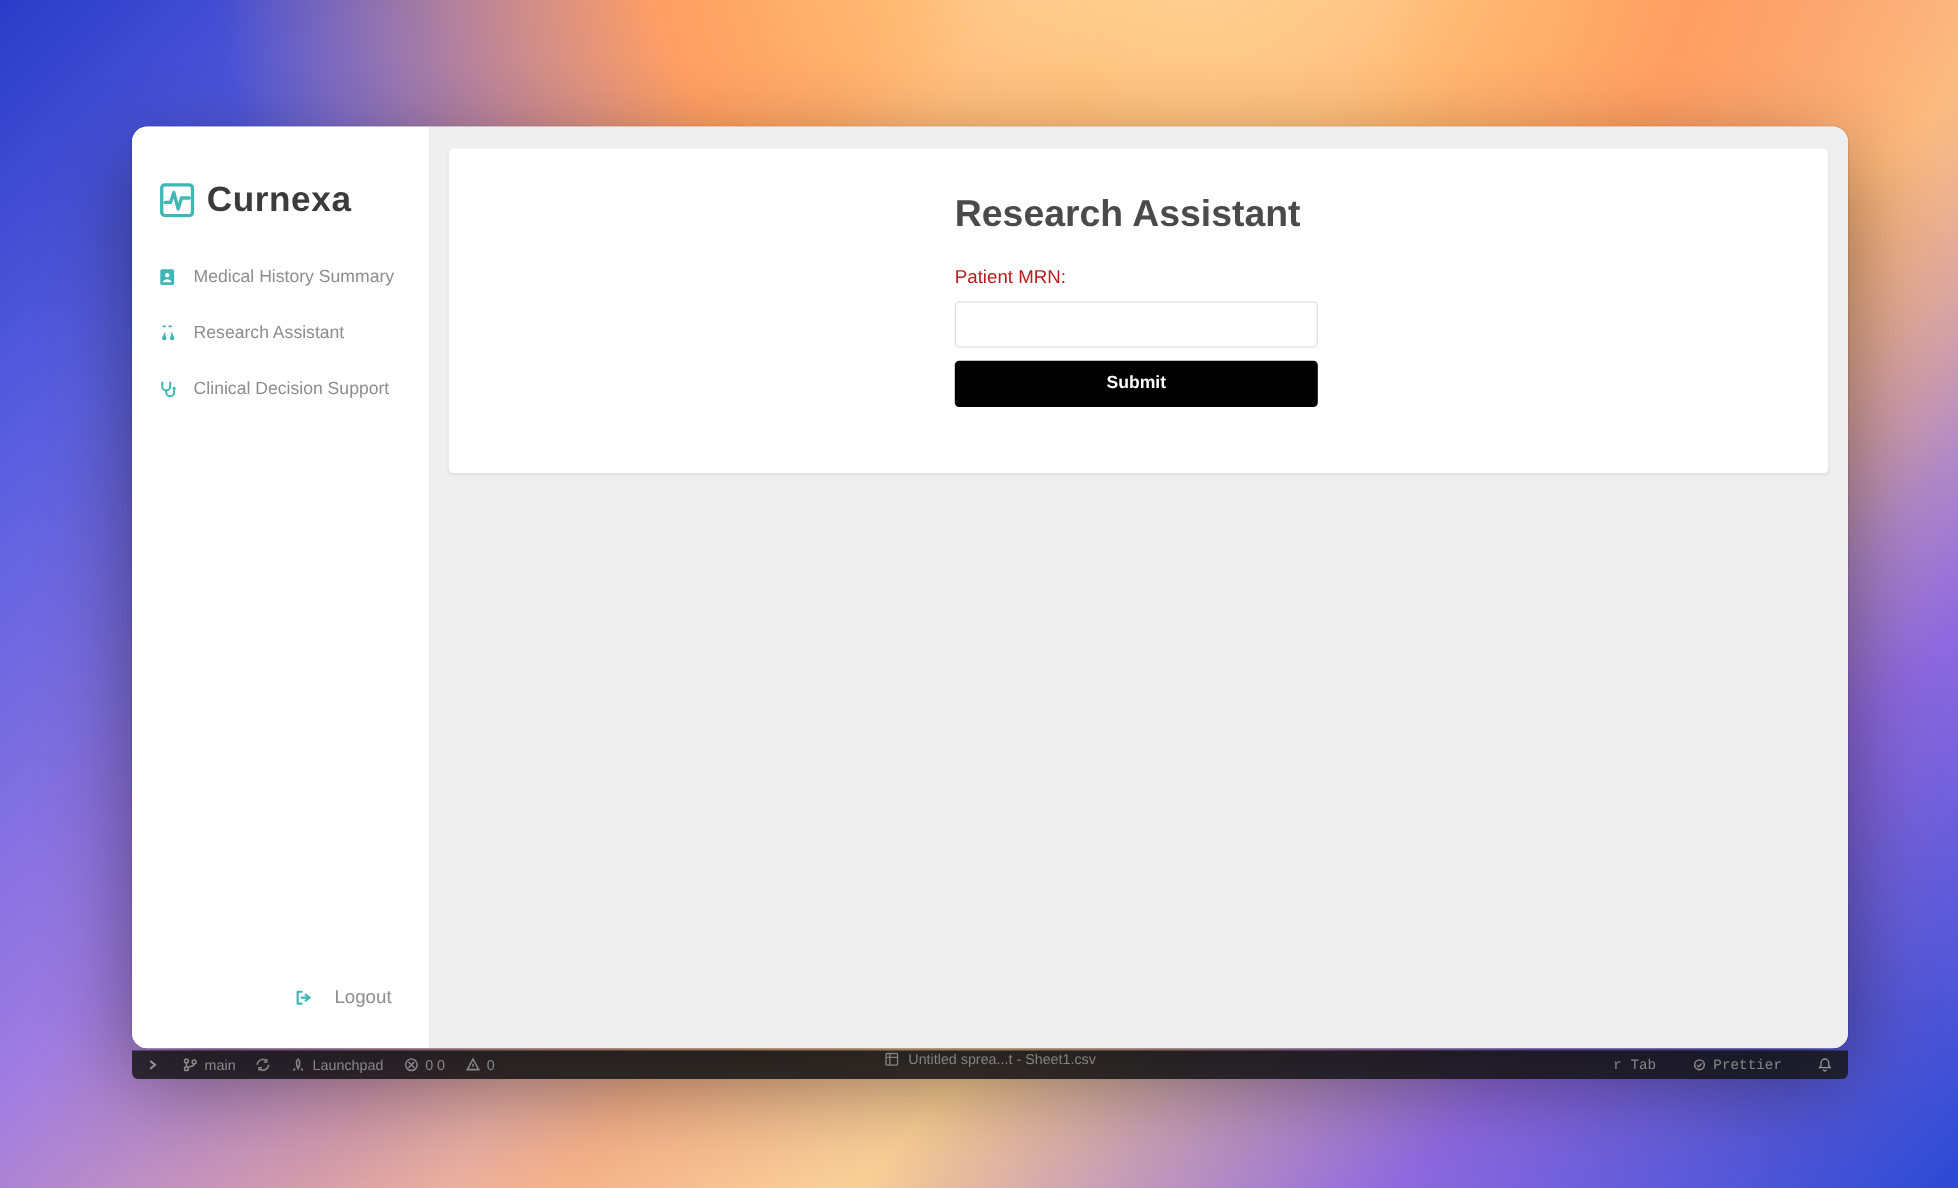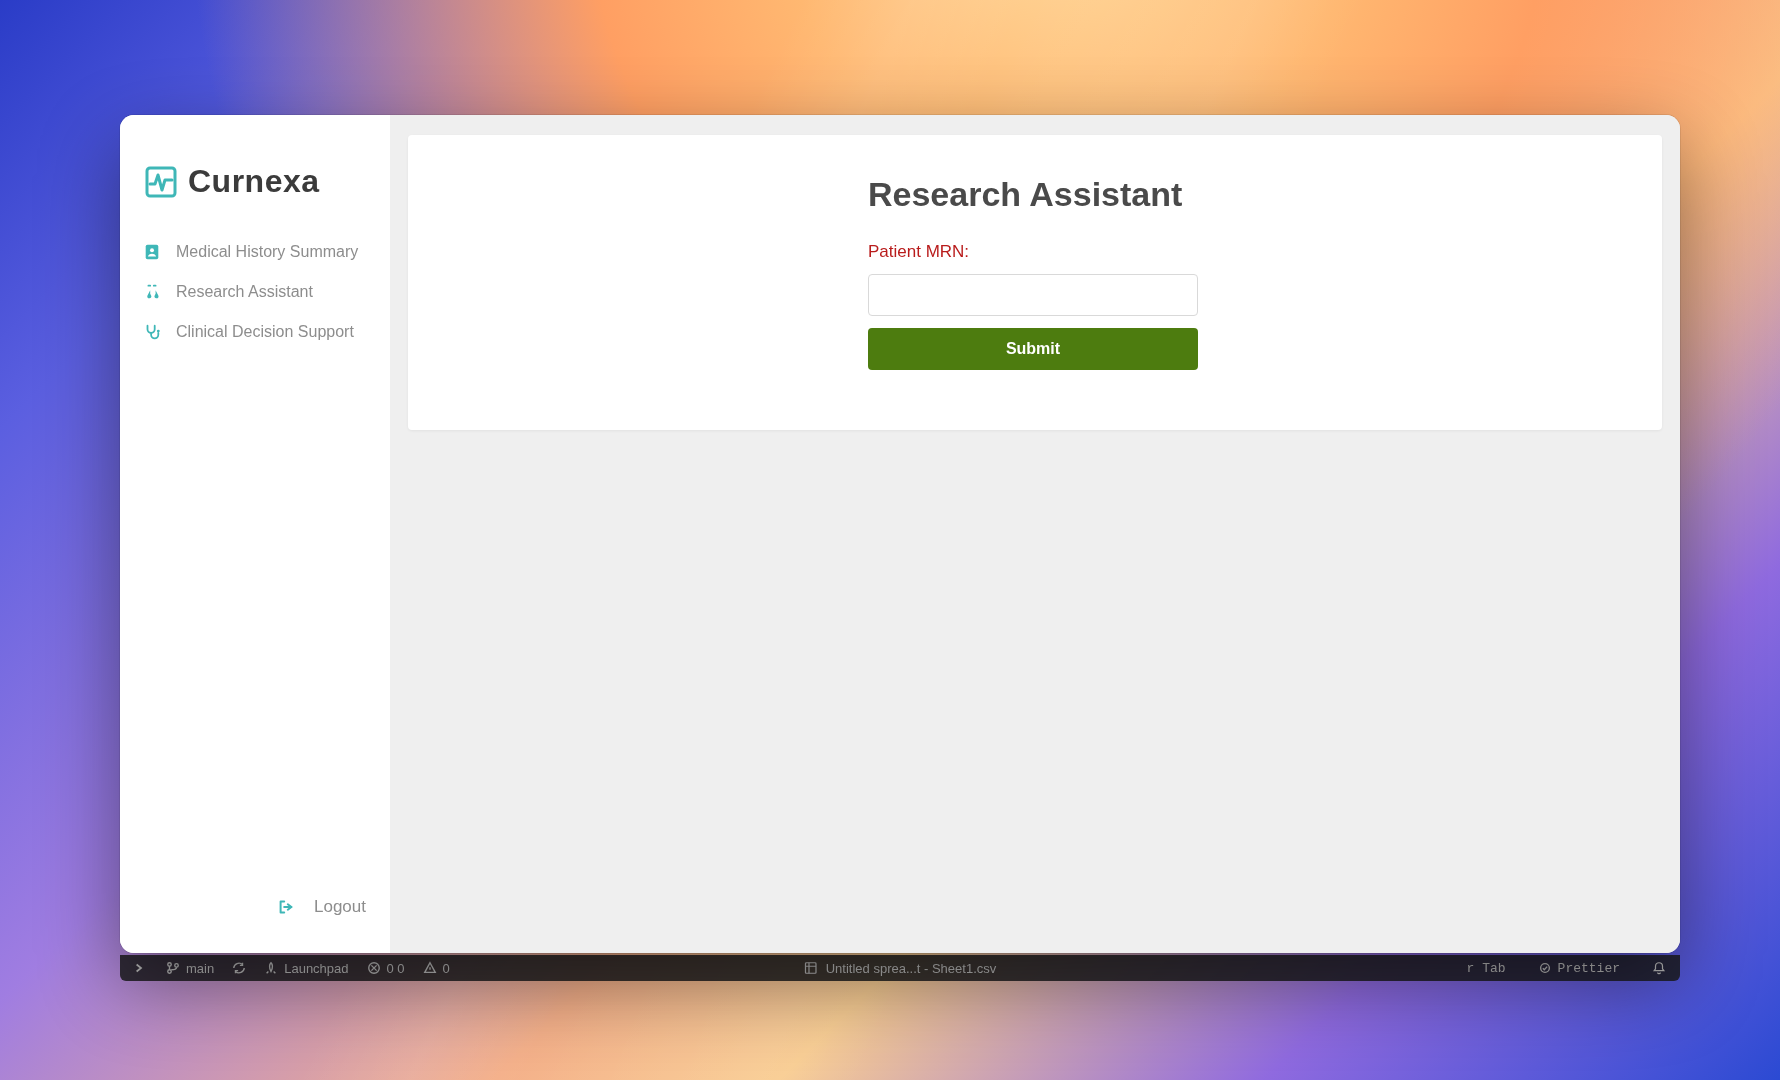--- a/index.html
+++ b/index.html
@@ -42,41 +42,41 @@
       overflow: hidden;
       display: flex;
     }
 
     
     .sidebar {
       width: 270px;
       background: #ffffff;
       display: flex;
       flex-direction: column;
-      padding: 18px 14px 14px 18px;
+      padding: 18px 24px 14px 18px;
     }
 
     .brand {
       display: flex;
       align-items: center;
       gap: 10px;
       margin: 30px 6px 34px 6px;
     }
     .brand-name {
       font-size: 32px;
       font-weight: 700;
       color: #3b3b3b;
       letter-spacing: 0.5px;
     }
     .brand-logo {
       width: 34px; height: 34px;
       display: inline-flex; align-items: center; justify-content: center;
     }
 
-    .nav { display: flex; flex-direction: column; gap: 4px; }
+    .nav { display: flex; flex-direction: column; gap: 15px; }
     .nav-item {
       display: flex; align-items: center; gap: 14px;
       color: #8d8d8d;
       font-size: 16px;
       padding: 8px 4px;
       cursor: pointer;
     }
     .nav-item .nav-icon {
       width: 20px; height: 20px;
       display: inline-flex; align-items: center; justify-content: center;
@@ -136,39 +136,39 @@
       background: #fff;
       padding: 0 10px;
       font-size: 15px;
       outline: none;
     }
 
     .submit-btn {
       width: 100%;
       margin-top: 12px;
       height: 42px;
-      background: #4d7c0f;
+      background: #000000;
       color: #ffffff;
       border: none;
       border-radius: 4px;
       font-size: 16px;
       font-weight: 600;
       cursor: pointer;
     }
 
     
     .dock-strip {
       position: absolute;
       left: 120px;
       top: 955px;
       width: 1560px;
       height: 26px;
       background: rgba(28,28,30,0.85);
       border-radius: 0 0 6px 6px;
-      display: flex; align-items: center;
+      display: flex; 
       padding: 0 14px;
       gap: 18px;
       color: #bdbdbd;
       font-size: 13px;
       z-index: 0;
     }
     .dock-strip .pill {
       display: inline-flex; align-items: center; gap: 6px;
       color: #bdbdbd;
     }

